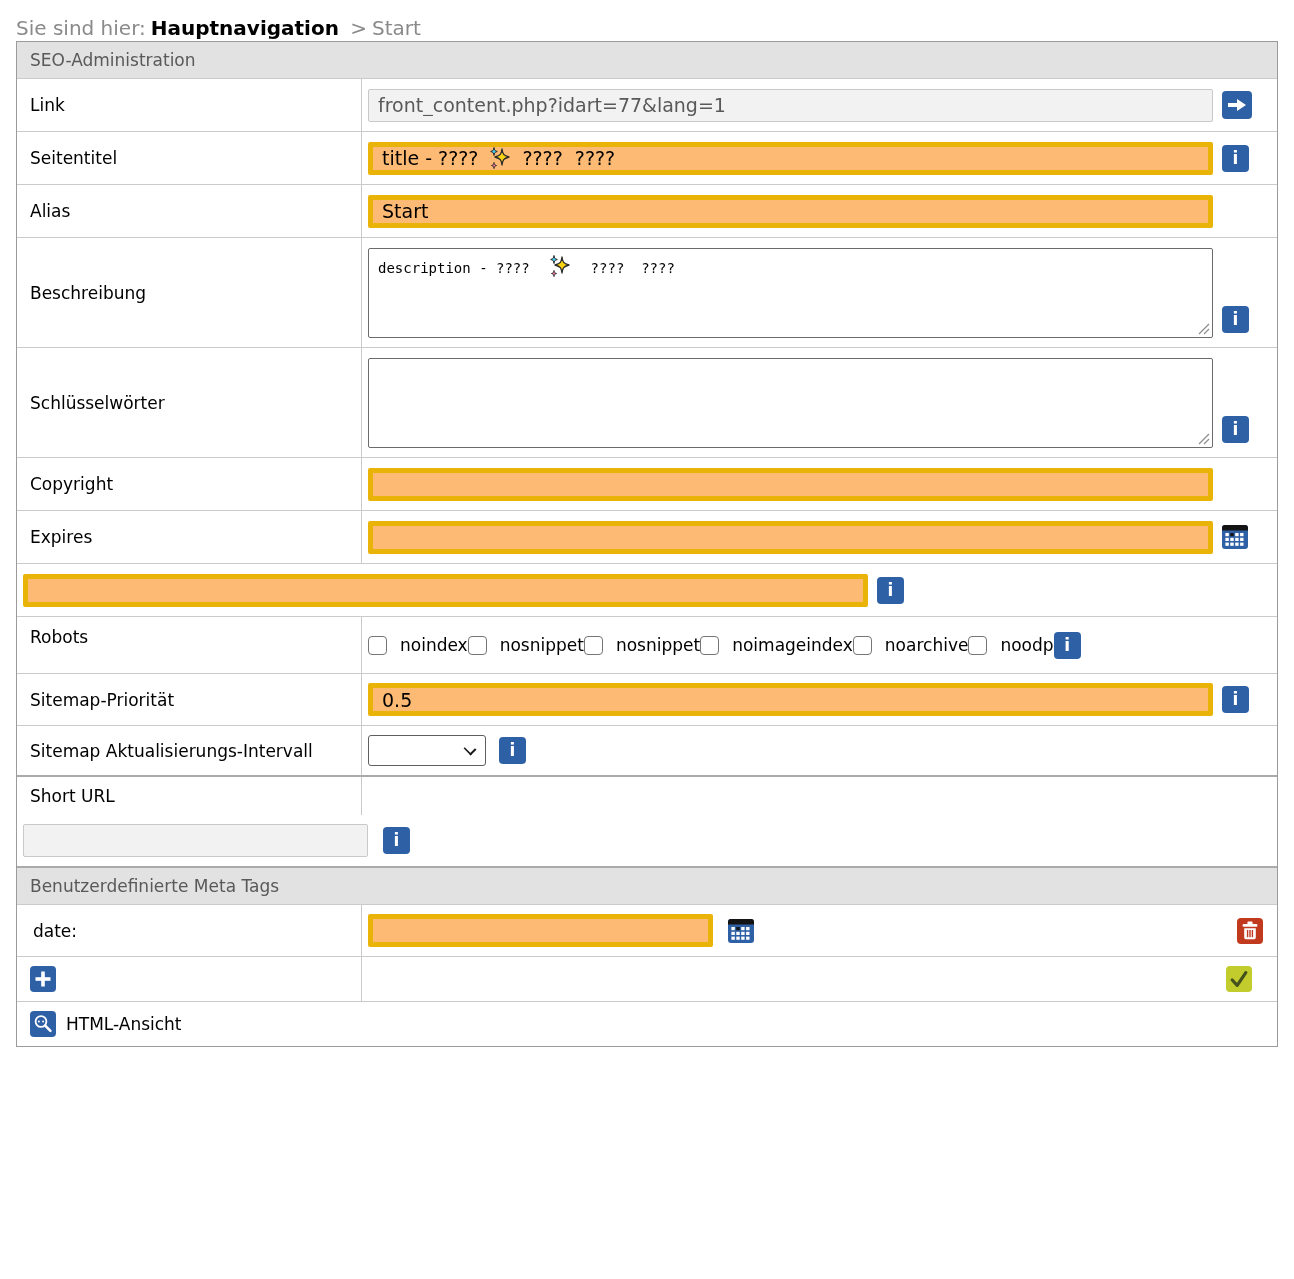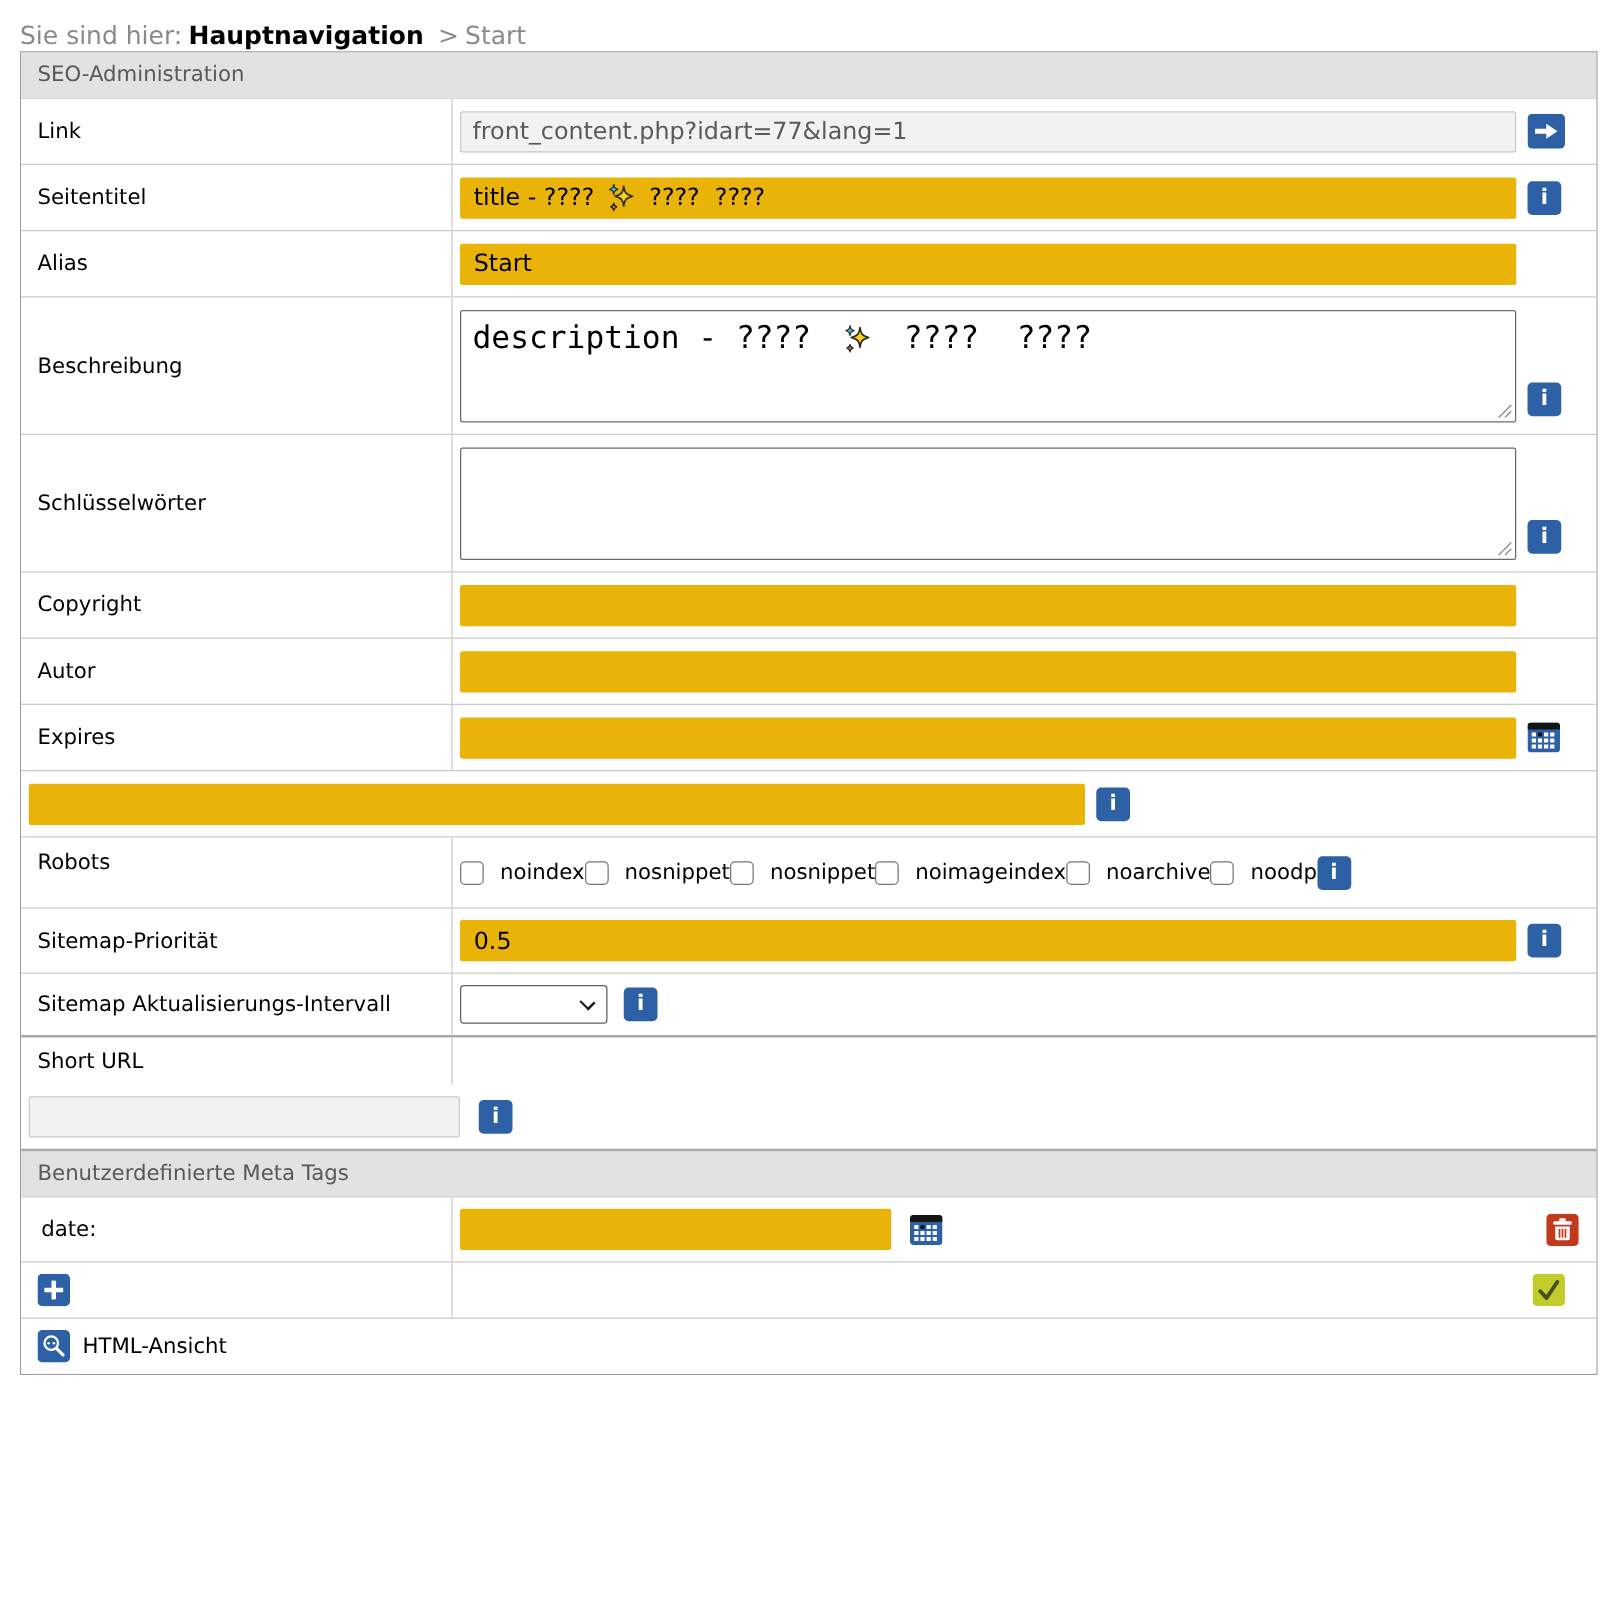--- a/index.html
+++ b/index.html
@@ -16,32 +16,32 @@
     padding: 8px 13px; min-height: 35px; display: flex; align-items: center; }
 
   .row { display: flex; border-top: 1px solid #cbcbcb; background: #fff; }
   .row.sep-thick { border-top: 2px solid #aaaaaa; }
 
   .label-cell { width: 345px; min-width: 345px; padding: 9px 10px 9px 13px;
     border-right: 1px solid #cbcbcb; display: flex; align-items: center; font-size: 17px; }
   .label-top { align-items: flex-start; padding-top: 10px; }
   .field-cell { flex: 1; padding: 9px 14px 9px 6px; display: flex; align-items: center; }
 
-  .text-input { height: 33px; border: 2px solid #eab308; border-radius: 2px;
-    font-size: 19px; padding: 0 9px; background: #eab308; color: #000;
+  .text-input { height: 33px; border: 5px solid #eab308; border-radius: 2px;
+    font-size: 19px; padding: 0 9px; background: #fdba74; color: #000;
     font-family: "DejaVu Sans", "Liberation Sans", sans-serif; }
   .input-wide { width: 845px; }
   .input-short { width: 345px; }
   .input-disabled { background: #f2f2f2; border: 1px solid #c9c9c9; color: #595959; }
 
   .fake-input { display: flex; align-items: center; cursor: text; overflow: hidden; }
   .fake-input .pre { white-space: pre; }
 
   .fake-textarea { width: 845px; height: 90px; border: 1px solid #6b6b6b; border-radius: 2px;
-    padding: 5px 9px; position: relative; cursor: text; font-size: 25px;
+    padding: 5px 9px; position: relative; cursor: text; font-size: 14px;
     font-family: "DejaVu Sans Mono", "Liberation Mono", monospace; }
   .fake-textarea .pre { white-space: pre; display: inline; vertical-align: middle; }
   .grip { position: absolute; right: 2px; bottom: 2px; }
 
   .icon-btn { width: 27px; height: 27px; min-width: 27px; border-radius: 4px;
     background: #2e60a6; color: #fff; display: inline-flex; align-items: center;
     justify-content: center; font-weight: bold; font-size: 17px; cursor: pointer;
     margin-left: 9px; }
   .icon-plain { margin-left: 0; }
   .i-glyph { font-family: "DejaVu Sans", sans-serif; line-height: 1; }
@@ -172,26 +172,20 @@
     </div>
   </div>
 
   <div class="row row-copyright">
     <div class="label-cell">Copyright</div>
     <div class="field-cell">
       <input class="text-input input-wide" value="" style="">
     </div>
   </div>
 
-  <div class="row row-autor">
-    <div class="label-cell">Autor</div>
-    <div class="field-cell">
-      <input class="text-input input-wide" value="" style="">
-    </div>
-  </div>
 
   <div class="row row-expires">
     <div class="label-cell">Expires</div>
     <div class="field-cell">
       <input class="text-input input-wide" value="" style="">
       <span class="cal-btn">
         <svg width="26" height="24" viewBox="0 0 26 24">
             <rect width="26" height="24" rx="3" fill="#2e60a6"></rect>
             <path d="M0 3 a3 3 0 0 1 3 -3 h20 a3 3 0 0 1 3 3 v2.5 h-26 z" fill="#141414"></path>
           <g fill="#fff">

